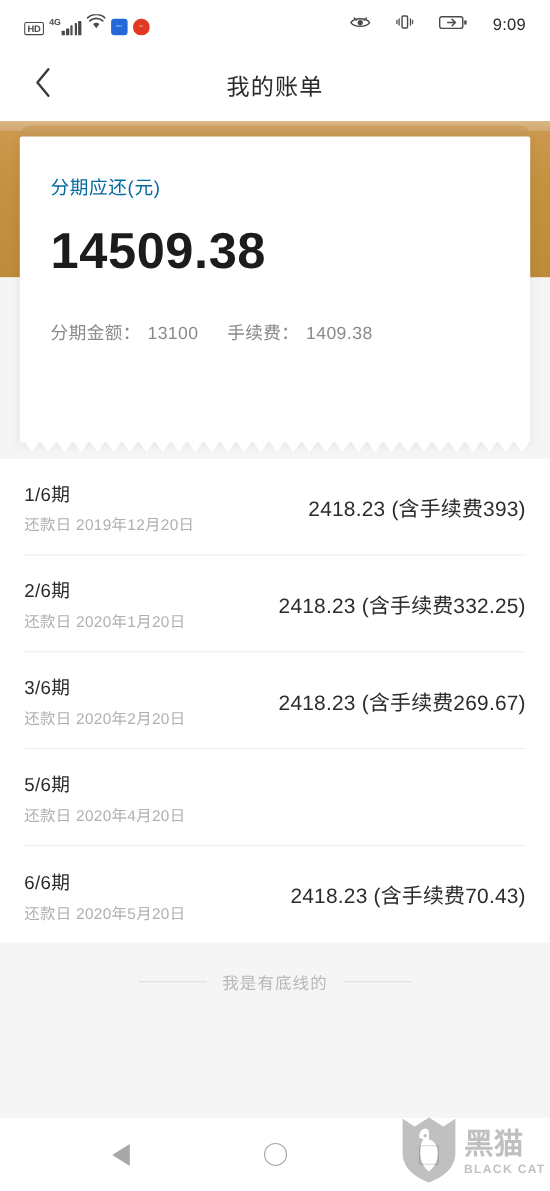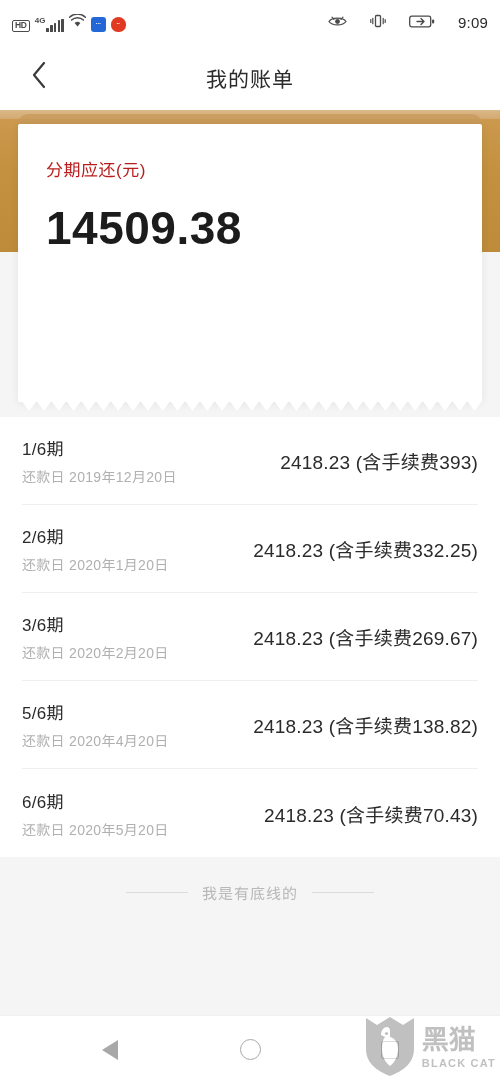--- a/index.html
+++ b/index.html
@@ -9,21 +9,21 @@
     font-family:"Liberation Sans","DejaVu Sans",sans-serif;
     background:#f5f5f5;
     overflow:hidden;
   }
   .phone { position:relative; width:500px; height:1083px; background:#f5f5f5; }
 
   
   .statusbar{
     height:45px; background:#ffffff;
     display:flex; align-items:center; justify-content:space-between;
-    padding:0 12px;
+    padding:0 22px;
   }
   .sb-left{ display:flex; align-items:flex-end; gap:5px; }
   .sb-right{ display:flex; align-items:center; gap:23px; }
   .hd-badge{
     border:1.6px solid #4a4a4a; border-radius:2px;
     font-size:8.5px; font-weight:700; color:#4a4a4a;
     padding:0.5px 2px; line-height:1.05; letter-spacing:-0.3px;
   }
   .net-wrap{ display:flex; align-items:flex-end; gap:1px; }
   .net-g{ font-size:8px; color:#4a4a4a; font-weight:600; line-height:1; margin-bottom:7px; }
@@ -97,21 +97,21 @@
       69.6% 100%, 68% 0%, 66.4% 100%, 64.8% 0%, 63.2% 100%, 61.6% 0%,
       60% 100%, 58.4% 0%, 56.8% 100%, 55.2% 0%, 53.6% 100%, 52% 0%,
       50.4% 100%, 48.8% 0%, 47.2% 100%, 45.6% 0%, 44% 100%, 42.4% 0%,
       40.8% 100%, 39.2% 0%, 37.6% 100%, 36% 0%, 34.4% 100%, 32.8% 0%,
       31.2% 100%, 29.6% 0%, 28% 100%, 26.4% 0%, 24.8% 100%, 23.2% 0%,
       21.6% 100%, 20% 0%, 18.4% 100%, 16.8% 0%, 15.2% 100%, 13.6% 0%,
       12% 100%, 10.4% 0%, 8.8% 100%, 7.2% 0%, 5.6% 100%, 4% 0%,
       2.4% 100%, 0.8% 0%, 0% 0%
     );
   }
-  .r-label{ font-size:17px; color:#b91c1c; letter-spacing:0.5px; }
+  .r-label{ font-size:17px; color:#0369a1; letter-spacing:0.5px; }
   .r-amount{
     font-size:46px; font-weight:700; color:#1c1c1c;
     letter-spacing:0.5px; margin-top:24px; line-height:1;
   }
   .r-sub{
     margin-top:38px; font-size:16px; color:#8a8a8a;
     display:flex; gap:6px; align-items:baseline; letter-spacing:0.4px;
   }
   .r-sub .gap{ display:inline-block; width:14px; }
 
@@ -234,20 +234,27 @@
 
   <div class="gold-wrap">
     <div class="gold-band">
       <div class="gold-top-strip"></div>
       <div class="gold-notch"></div>
     </div>
 
     <div class="receipt">
       <div class="r-label">分期应还(元)</div>
       <div class="r-amount">14509.38</div>
+      <div class="r-sub">
+        <span>分期金额：</span>
+        <span>13100</span>
+        <span class="gap"></span>
+        <span>手续费：</span>
+        <span>1409.38</span>
+      </div>
       <div class="zig"></div>
     </div>
   </div>
 
   <div class="list">
     <div class="row">
       <div class="row-left">
         <span class="row-term">1/6期</span>
         <span class="row-date">还款日 2019年12月20日</span>
       </div>
@@ -265,21 +272,20 @@
         <span class="row-term">3/6期</span>
         <span class="row-date">还款日 2020年2月20日</span>
       </div>
       <div class="row-right">2418.23 (含手续费269.67)</div>
     </div>
     <div class="row">
       <div class="row-left">
         <span class="row-term">5/6期</span>
         <span class="row-date">还款日 2020年4月20日</span>
       </div>
-      <div class="row-right">2418.23 (含手续费138.82)</div>
     </div>
     <div class="row">
       <div class="row-left">
         <span class="row-term">6/6期</span>
         <span class="row-date">还款日 2020年5月20日</span>
       </div>
       <div class="row-right">2418.23 (含手续费70.43)</div>
     </div>
   </div>
 

